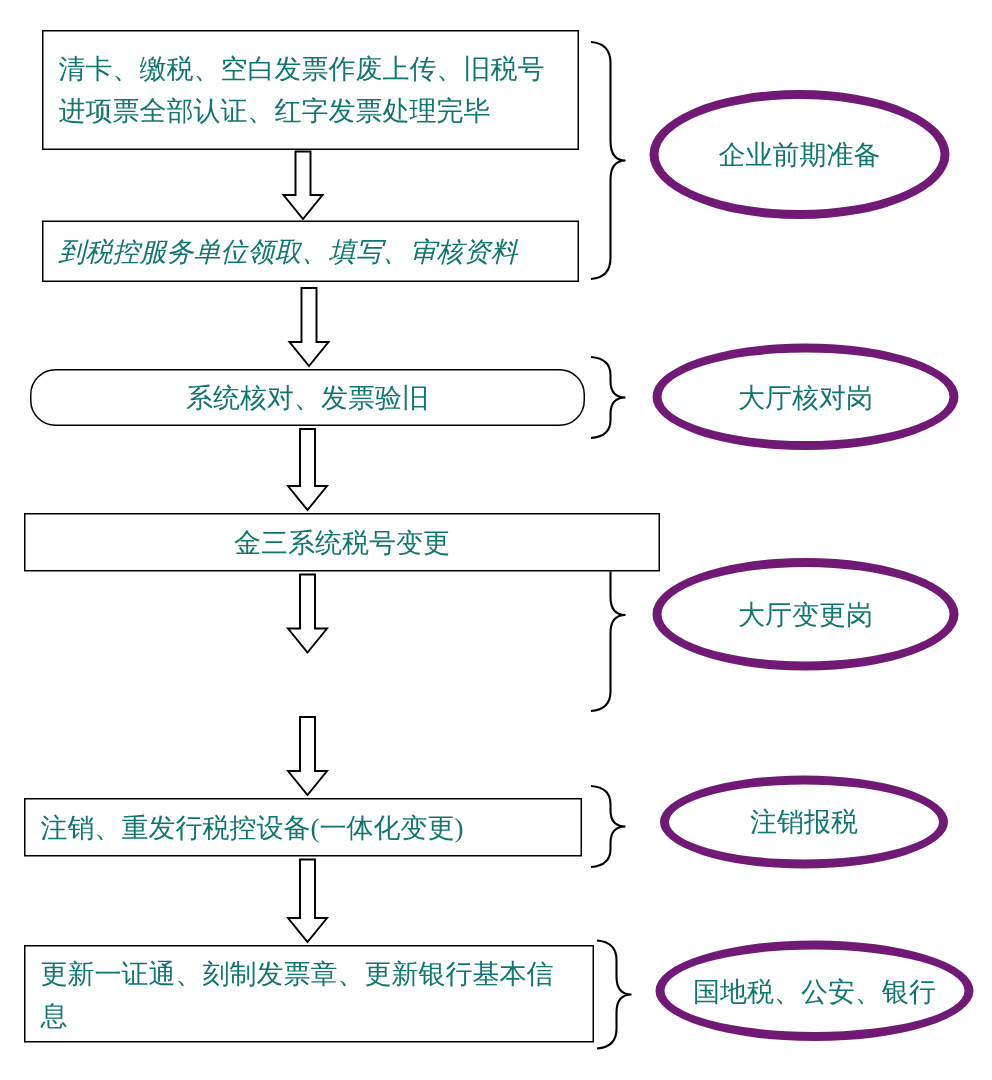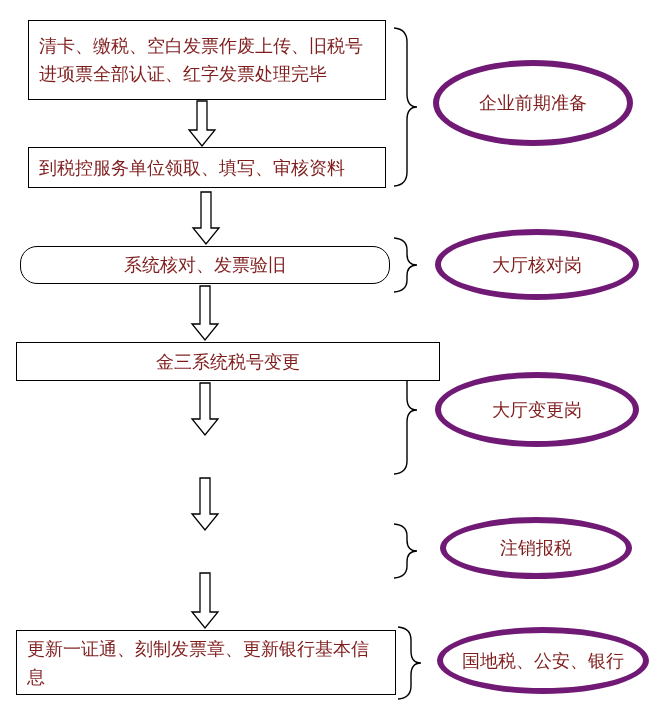--- a/index.html
+++ b/index.html
@@ -6,21 +6,21 @@
     margin: 0;
     padding: 0;
     background: #ffffff;
   }
   .canvas {
     position: relative;
     width: 661px;
     height: 720px;
     background: #ffffff;
     font-family: "Liberation Serif", "DejaVu Serif", serif;
-    color: #7f1d1d;
+    color: #0f766e;
     overflow: hidden;
   }
   .overlay {
     position: absolute;
     left: 0;
     top: 0;
     width: 661px;
     height: 720px;
   }
   .box {
@@ -81,33 +81,36 @@
     <path class="brace" d="M394,238 Q407,239 407,250 L407,254 Q407,265 417,265 Q407,265 407,276 L407,280 Q407,291 394,292"></path>
     <path class="brace" d="M394,346 Q407,347 407,359 L407,398 Q407,410 417,410 Q407,410 407,422 L407,461 Q407,473 394,474"></path>
     <path class="brace" d="M394,524 Q407,525 407,536 L407,540 Q407,551 417,551 Q407,551 407,562 L407,566 Q407,577 394,578"></path>
     <path class="brace" d="M398,627 Q411,628 411,640 L411,651 Q411,663 421,663 Q411,663 411,675 L411,686 Q411,698 398,699"></path>
   </svg>
 
   <div class="box" style="left:28px; top:20px; width:358px; height:80px;">
     <span>清卡、缴税、空白发票作废上传、旧税号进项票全部认证、红字发票处理完毕</span>
   </div>
 
-  <div class="box" style="left:28px; top:147px; width:358px; height:41px;">
+  <div class="box" style="left:28px; top:147px; width:358px; height:41px;font-style:italic;">
     <span>到税控服务单位领取、填写、审核资料</span>
   </div>
 
   <div class="box center" style="left:20px; top:246px; width:370px; height:38px;border-radius:17px;">
     <span>系统核对、发票验旧</span>
   </div>
 
   <div class="box center" style="left:16px; top:342px; width:424px; height:39px;">
     <span>金三系统税号变更</span>
   </div>
 
 
+  <div class="box" style="left:16px; top:532px; width:372px; height:39px;">
+    <span>注销、重发行税控设备(一体化变更)</span>
+  </div>
 
   <div class="box" style="left:16px; top:630px; width:380px; height:65px;">
     <span>更新一证通、刻制发票章、更新银行基本信息</span>
   </div>
 
   <div class="ellipse" style="left:433px; top:60px; width:200px; height:86px;">
     <span>企业前期准备</span>
   </div>
 
   <div class="ellipse" style="left:435px; top:372px; width:204px; height:75px;">

